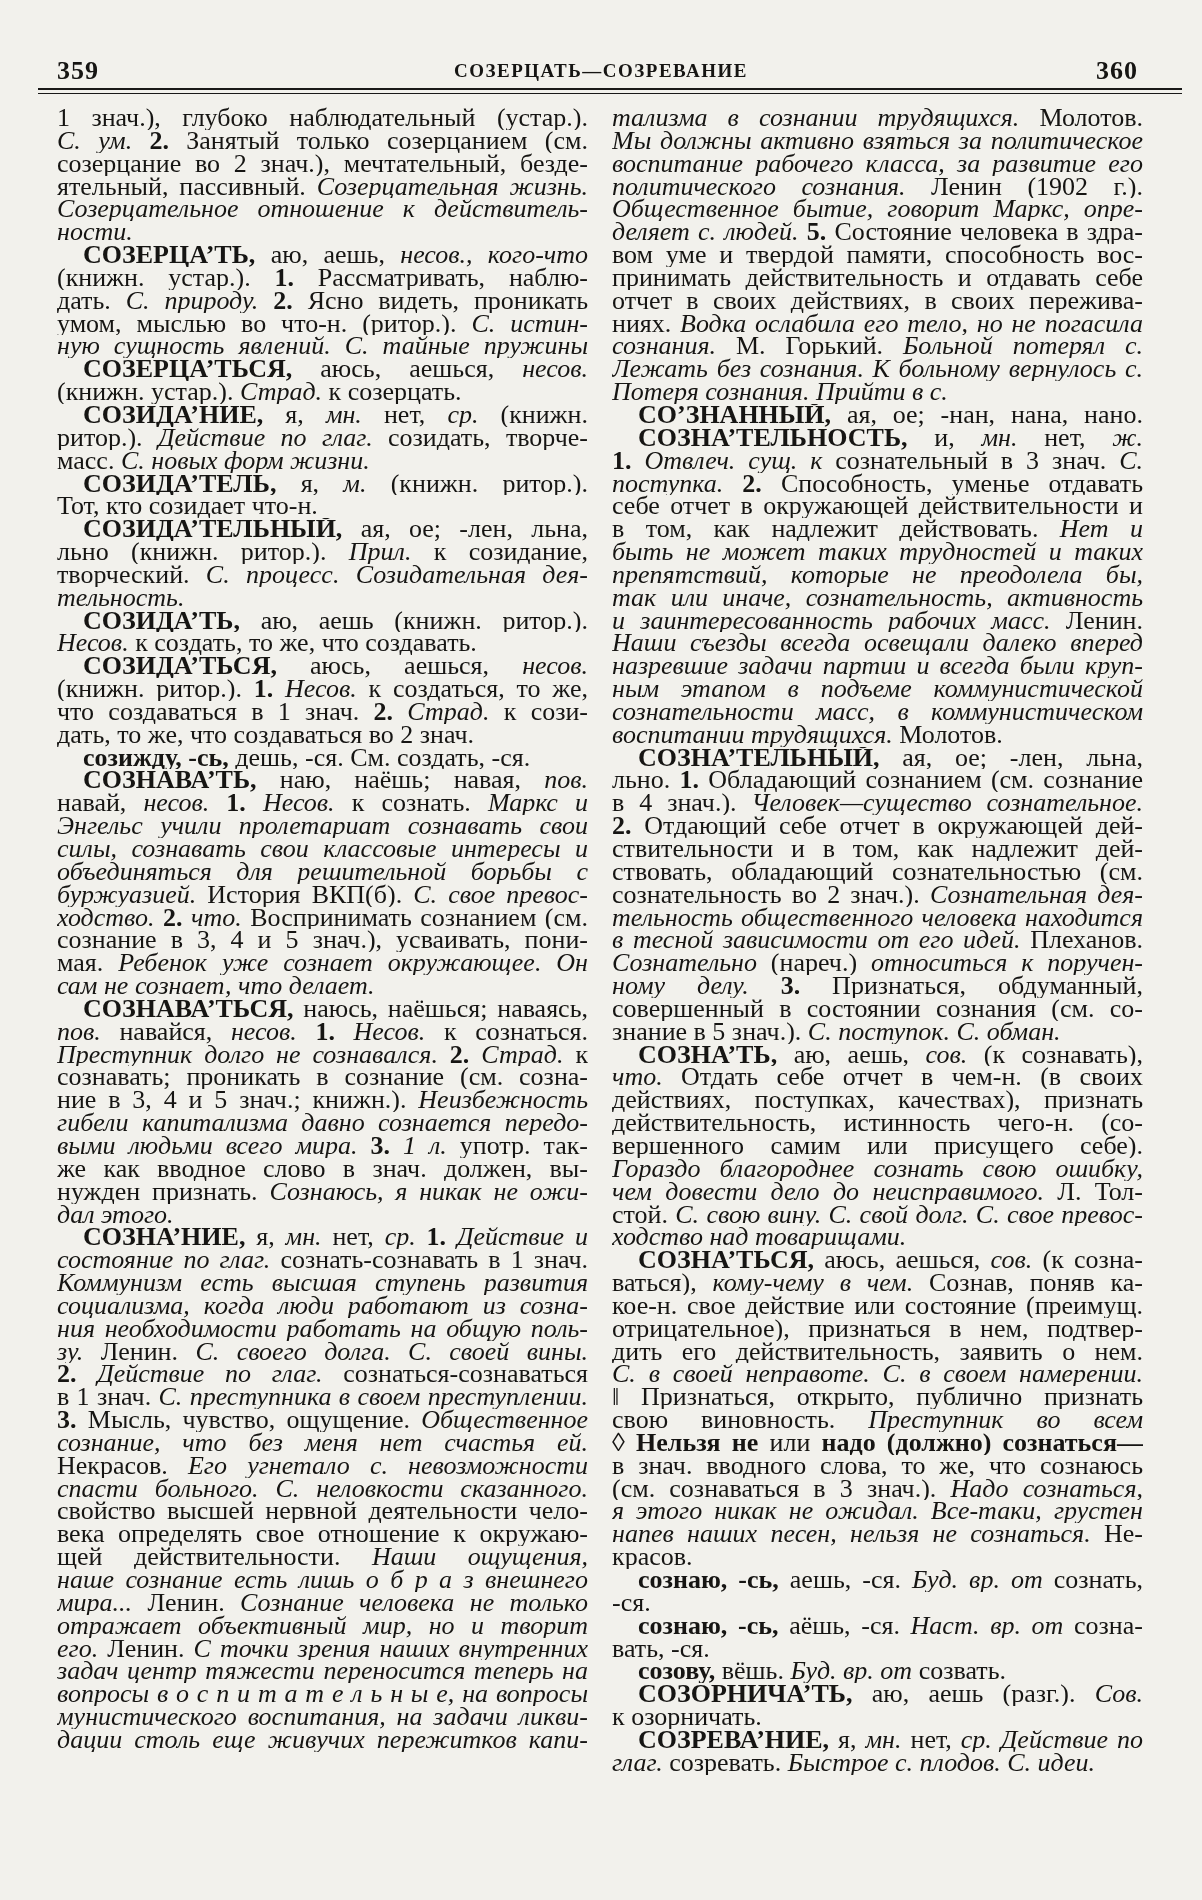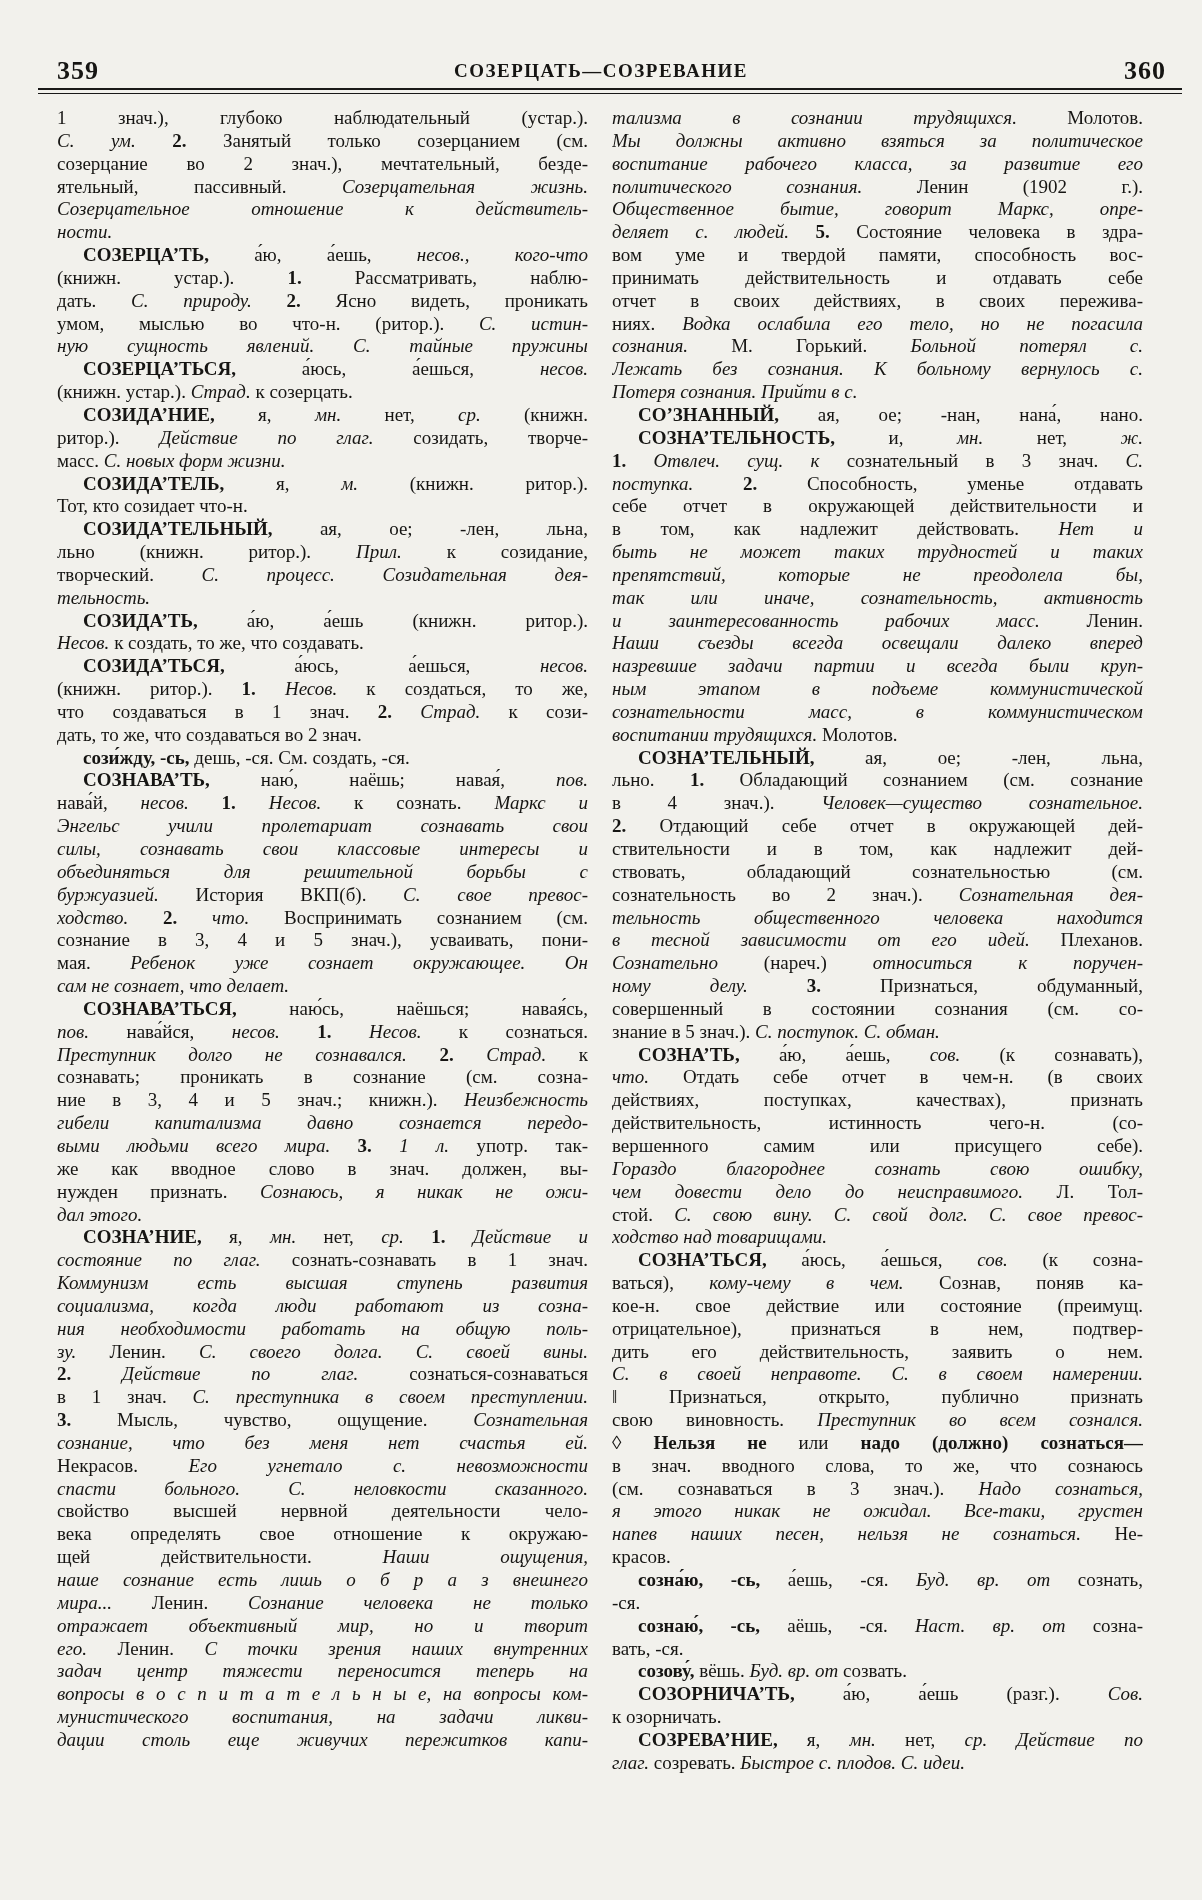--- a/index.html
+++ b/index.html
@@ -9,34 +9,34 @@
     background:#f2f1ec;
     font-family:"Liberation Serif","DejaVu Serif",serif;
     color:#161513;
     overflow:hidden;
   }
   .pagenum{
     position:absolute;top:56px;
     font-size:26px;font-weight:bold;letter-spacing:1px;
   }
   .pagenum.left{left:57px;}
-  .pagenum.right{right:36px;}
+  .pagenum.right{right:64px;}
   .running-head{
     position:absolute;top:60px;left:0;width:100%;
     text-align:center;
     font-size:19px;font-weight:bold;letter-spacing:1.5px;
   }
   .rule{
     position:absolute;top:88px;left:38px;right:20px;height:3px;
     border-top:2.5px solid #1a1918;
     border-bottom:1.5px solid #1a1918;
   }
   .col{
     position:absolute;top:107px;width:531px;
-    font-size:19px;line-height:22.85px;
+    font-size:26px;line-height:22.85px;
   }
   .colL{left:57px;}
   .colR{left:612px;}
   .line{
     height:22.85px;overflow:hidden;
     text-align:justify;text-align-last:justify;
     white-space:normal;
   }
   .line.end{text-align-last:left;}
   .line.first{text-indent:26px;}
@@ -102,21 +102,21 @@
       <div class="line"><span>нужден признать. </span><span class="i">Сознаюсь, я никак не ожи-</span></div>
       <div class="line end"><span class="i">дал этого.</span></div>
       <div class="line first"><span class="b">СОЗНА’НИЕ, </span><span>я, </span><span class="i">мн. </span><span>нет, </span><span class="i">ср. </span><span class="b">1. </span><span class="i">Действие и</span></div>
       <div class="line"><span class="i">состояние по глаг. </span><span>сознать-сознавать в 1 знач.</span></div>
       <div class="line"><span class="i">Коммунизм есть высшая ступень развития</span></div>
       <div class="line"><span class="i">социализма, когда люди работают из созна-</span></div>
       <div class="line"><span class="i">ния необходимости работать на общую поль-</span></div>
       <div class="line"><span class="i">зу. </span><span>Ленин. </span><span class="i">С. своего долга. С. своей вины.</span></div>
       <div class="line"><span class="b">2. </span><span class="i">Действие по глаг. </span><span>сознаться-сознаваться</span></div>
       <div class="line"><span>в 1 знач. </span><span class="i">С. преступника в своем преступлении.</span></div>
-      <div class="line"><span class="b">3. </span><span>Мысль, чувство, ощущение. </span><span class="i">Сознательная</span></div>
+      <div class="line"><span class="b">3. </span><span>Мысль, чувство, ощущение. </span><span class="i">Общественное</span></div>
       <div class="line"><span class="i">сознание, что без меня нет счастья ей.</span></div>
       <div class="line"><span>Некрасов. </span><span class="i">Его угнетало с. невозможности</span></div>
       <div class="line"><span class="i">спасти больного. С. неловкости сказанного.</span></div>
       <div class="line"><span>свойство высшей нервной деятельности чело-</span></div>
       <div class="line"><span>века определять свое отношение к окружаю-</span></div>
       <div class="line"><span>щей действительности. </span><span class="i">Наши ощущения,</span></div>
       <div class="line"><span class="i">наше сознание есть лишь о б р а з внешнего</span></div>
       <div class="line"><span class="i">мира... </span><span>Ленин. </span><span class="i">Сознание человека не только</span></div>
       <div class="line"><span class="i">отражает объективный мир, но и творит</span></div>
       <div class="line"><span class="i">его. </span><span>Ленин. </span><span class="i">С точки зрения наших внутренних</span></div>

